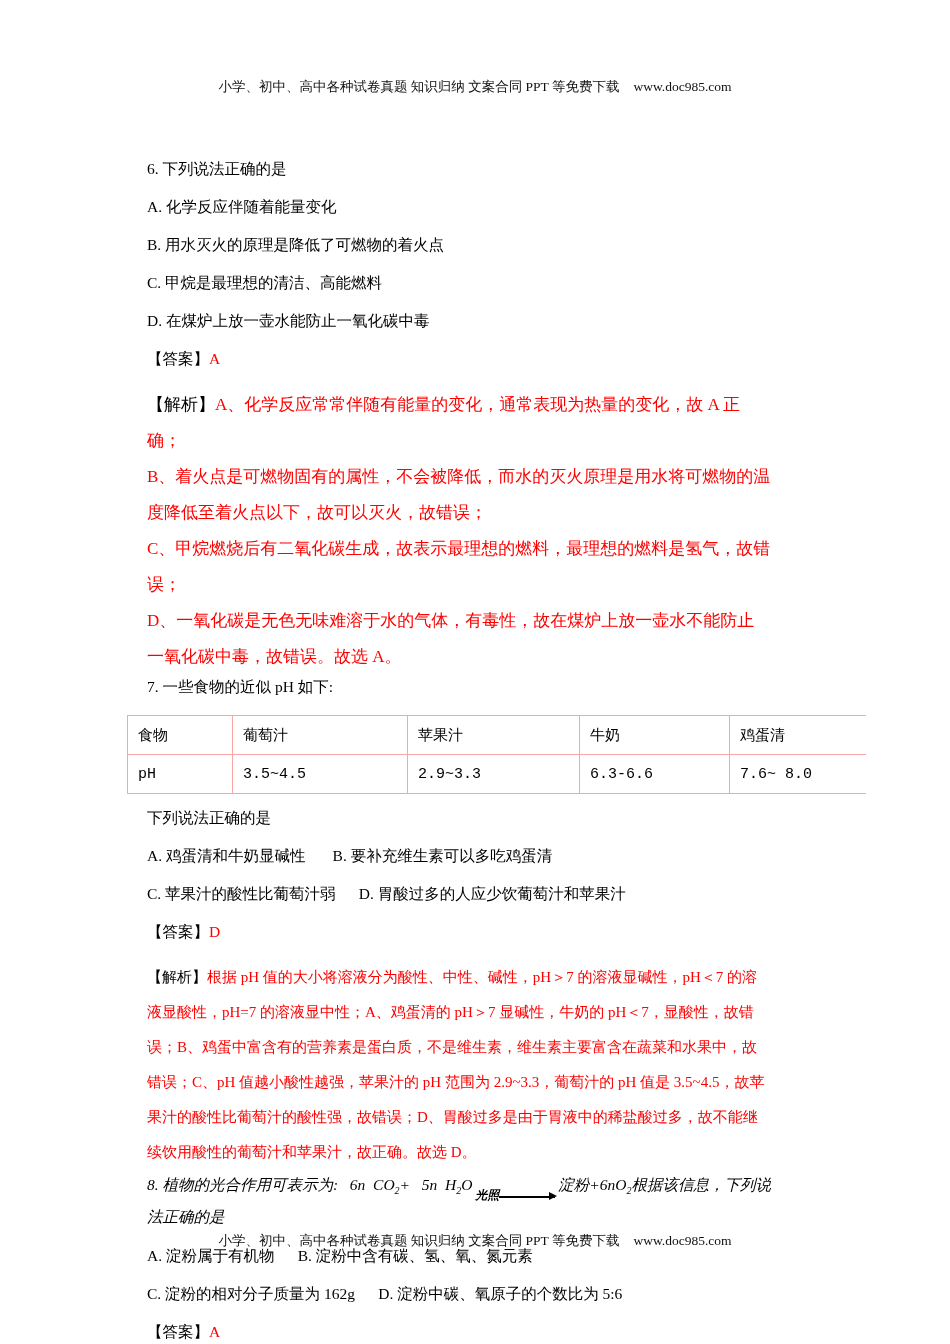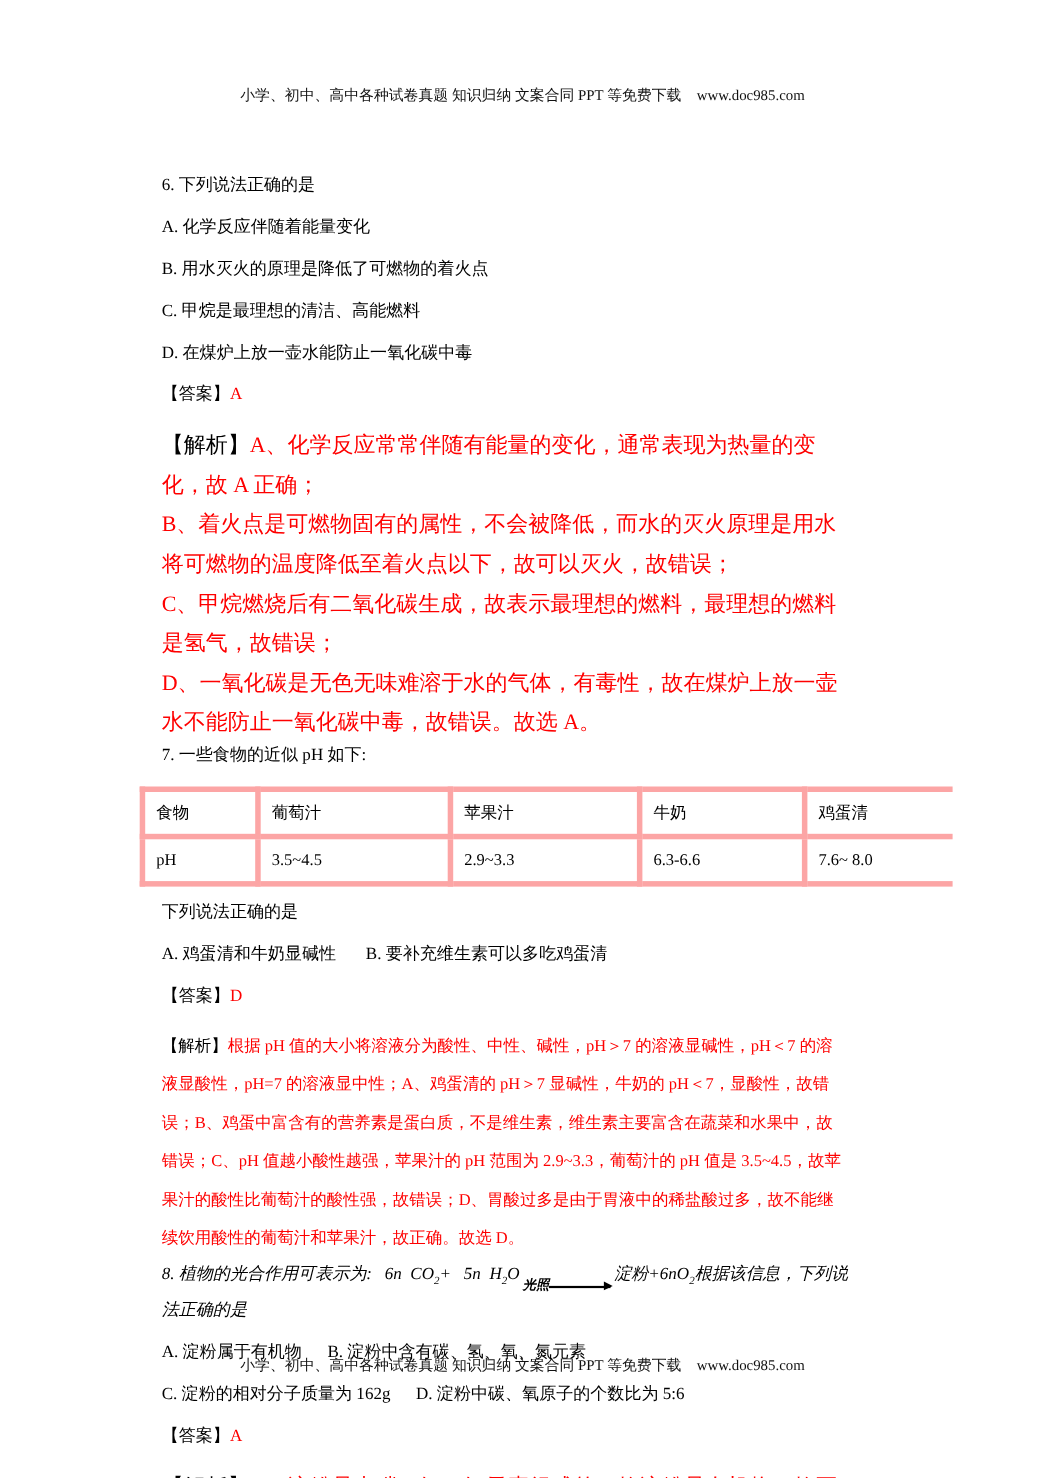--- a/index.html
+++ b/index.html
@@ -12,29 +12,29 @@
     padding:143px 95px 0 63px;
     font-family:"Liberation Serif","DejaVu Serif",serif;
     color:#000;
     overflow:hidden;
   }
   .page-header { position:absolute; top:62px; left:0; width:100%; text-align:center; font-size:13.5px; color:#111; }
   .page-footer { position:absolute; top:1216px; left:0; width:100%; text-align:center; font-size:13.5px; color:#111; }
   .site-url { margin-left:14px; }
 
   .line  { margin:0 0 18px; line-height:20px; font-size:15.5px; }
-  .aline { margin:0; line-height:36px; font-size:20px; }
+  .aline { margin:0; line-height:36px; font-size:17px; }
   .aline-wide { margin:0; line-height:35px; font-size:15px; }
   .analysis { margin-bottom:2px; }
   .red { color:#fe0000; }
   .ans-label { color:#000; }
   .pre { white-space:pre-wrap; }
 
   .ph-table { border-collapse:collapse; width:787px; margin:6px 0 14px -20px; table-layout:fixed; }
-  .ph-table td { border:5px solid #fca5a5; height:38px; padding:0 10px; font-size:15px; vertical-align:middle; }
+  .ph-table td { border:1px solid #fca5a5; height:38px; padding:0 10px; font-size:15px; vertical-align:middle;font-family:Liberation Mono, monospace; }
 
   .eq-line { line-height:26px; margin-bottom:16px;font-style:italic; }
   sub { font-size:10px; }
   .rxn-arrow { display:inline-flex; flex-direction:row; align-items:center; vertical-align:-9px; margin:0 3px; }
   .cond { font-size:12px; font-weight:bold; line-height:13px; color:#000; }
   .shaft { position:relative; width:56px; height:2px; background:#000; margin-top:2px; }
   .shaft::after {
     content:""; position:absolute; right:-2px; top:-3.5px;
     width:0; height:0;
     border-left:8px solid #000;
@@ -90,20 +90,21 @@
           <td>3.5~4.5</td>
           <td>2.9~3.3</td>
           <td>6.3-6.6</td>
           <td>7.6~ 8.0</td>
         </tr>
       </tbody>
     </table>
 
     <p class="line">下列说法正确的是</p>
     <p class="line pre">A. 鸡蛋清和牛奶显碱性       B. 要补充维生素可以多吃鸡蛋清</p>
+    <p class="line pre">C. 苹果汁的酸性比葡萄汁弱      D. 胃酸过多的人应少饮葡萄汁和苹果汁</p>
     <p class="line"><span class="ans-label">【答案】</span><span class="red">D</span></p>
     <div class="analysis">
       <p class="aline-wide"><span class="ans-label">【解析】</span><span class="red">根据 pH 值的大小将溶液分为酸性、中性、碱性，pH＞7 的溶液显碱性，pH＜7 的溶液显酸性，pH=7 的溶液显中性；A、鸡蛋清的 pH＞7 显碱性，牛奶的 pH＜7，显酸性，故错误；B、鸡蛋中富含有的营养素是蛋白质，不是维生素，维生素主要富含在蔬菜和水果中，故错误；C、pH 值越小酸性越强，苹果汁的 pH 范围为 2.9~3.3，葡萄汁的 pH 值是 3.5~4.5，故苹果汁的酸性比葡萄汁的酸性强，故错误；D、胃酸过多是由于胃液中的稀盐酸过多，故不能继续饮用酸性的葡萄汁和苹果汁，故正确。故选 D。</span></p>
     </div>
   </section>
 
   <section>
     <p class="line eq-line"><span class="pre">8. 植物的光合作用可表示为:   </span><span class="pre">6n  CO</span><sub>2</sub><span class="pre">+   5n  H</span><sub>2</sub><span class="pre">O</span><span class="rxn-arrow">
           <span class="cond">光照</span>
           <span class="shaft"></span>

